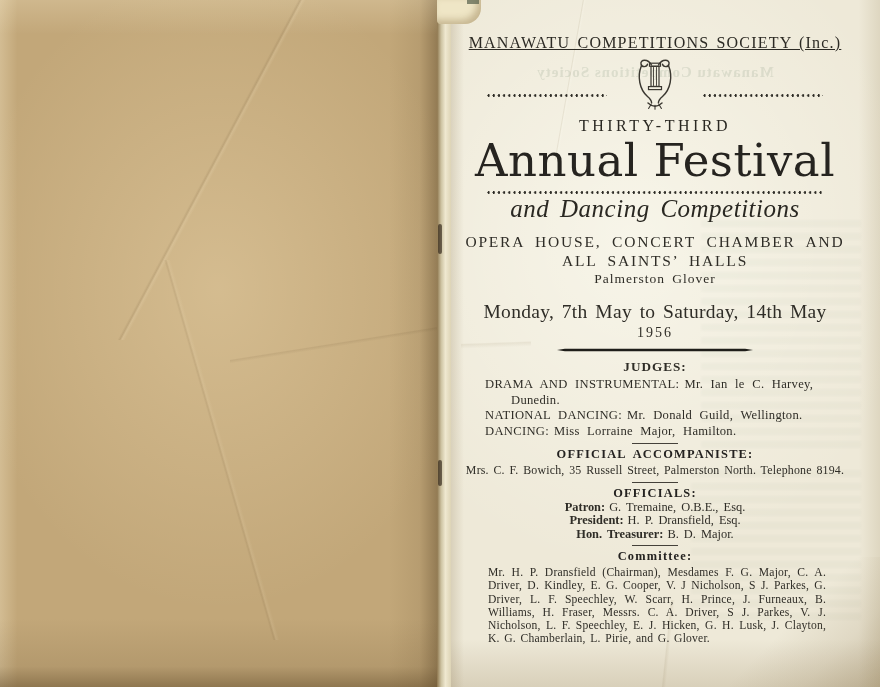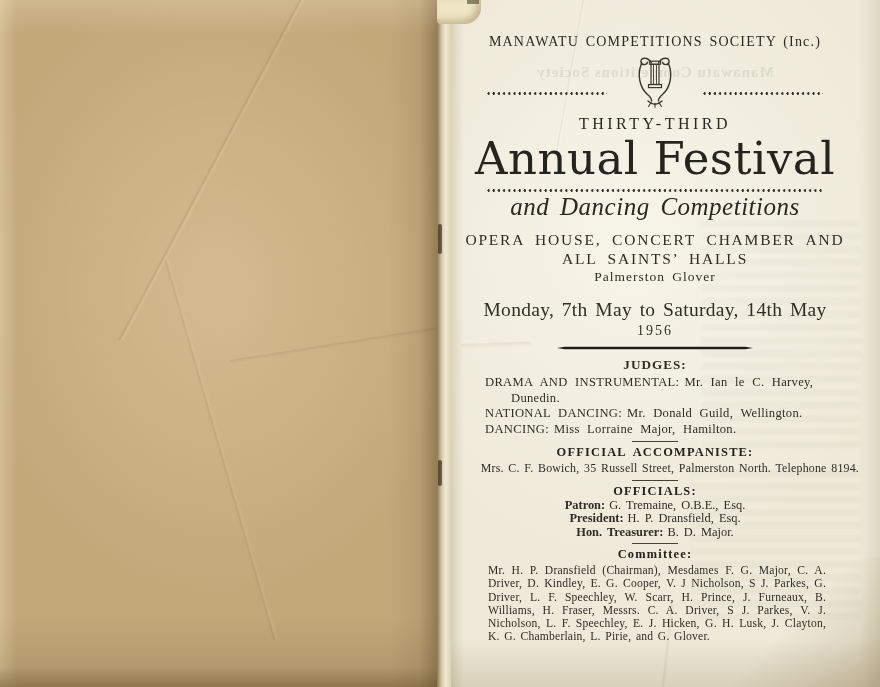--- a/index.html
+++ b/index.html
@@ -76,21 +76,21 @@
   .ghost-block { position:absolute; pointer-events:none; opacity:.5;
     background:repeating-linear-gradient(to bottom, rgba(105,125,98,0.07) 0 7px, rgba(0,0,0,0) 7px 13px);
     filter:blur(1px);
   }
   .ghost-a { left:250px; top:220px; width:160px; height:230px; }
   .ghost-b { left:240px; top:470px; width:170px; height:150px; }
 
   
   .content { position:absolute; left:0; top:0; width:408px; text-align:center; }
 
-  .society { margin-top:34px; font-size:14px; letter-spacing:1.2px; word-spacing:2px; color:#2c2a24; }
+  .society { margin-top:34px; font-size:16px; letter-spacing:1.2px; word-spacing:2px; color:#2c2a24;text-decoration:underline; }
 
   .ornament-row { position:relative; height:54px; margin:4px 36px 0; }
   .dotted-rule {
     height:3px;
     background:radial-gradient(circle at 1.6px 1.5px, #2c2a24 1.05px, rgba(0,0,0,0) 1.4px);
     background-size:5.2px 3px; background-repeat:repeat-x;
   }
   .ornament-row .dotted-rule { position:absolute; top:38px; }
   .rule-left  { left:0;  right:216px; }
   .rule-right { left:216px; right:0; }
@@ -123,21 +123,21 @@
   .judge-list { margin-top:2px; text-align:left; margin-left:34px; width:356px;
                 font-size:12.6px; line-height:15.5px; letter-spacing:0.3px; word-spacing:4px; }
   .judge-entry { padding-left:26px; text-indent:-26px; }
   .judge-name { margin-left:5px; }
 
   .short-rule { width:46px; border:0; border-top:1.4px solid #45413a; margin:4px auto 3px; }
 
   .acc-heading, .officials-heading, .committee-heading {
     font-weight:700; font-size:12.4px; line-height:15px; letter-spacing:1.2px; word-spacing:3px; color:#242220;
   }
-  .acc-line { font-size:11.9px; line-height:14.5px; letter-spacing:0.2px; word-spacing:1.5px; margin-top:1px;text-align:right; }
+  .acc-line { font-size:11.9px; line-height:14.5px; letter-spacing:0.2px; word-spacing:1.5px; margin-top:1px; }
 
   .official-row { font-size:12.4px; line-height:13.6px; word-spacing:2px; }
   .official-label { font-weight:700; }
   .official-value { margin-left:4px; }
 
   .committee-text {
     margin:2px 0 0 37px; width:338px; text-align:justify;
     font-size:11.6px; line-height:13.2px; word-spacing:1.5px; letter-spacing:0.2px;
   }
 

